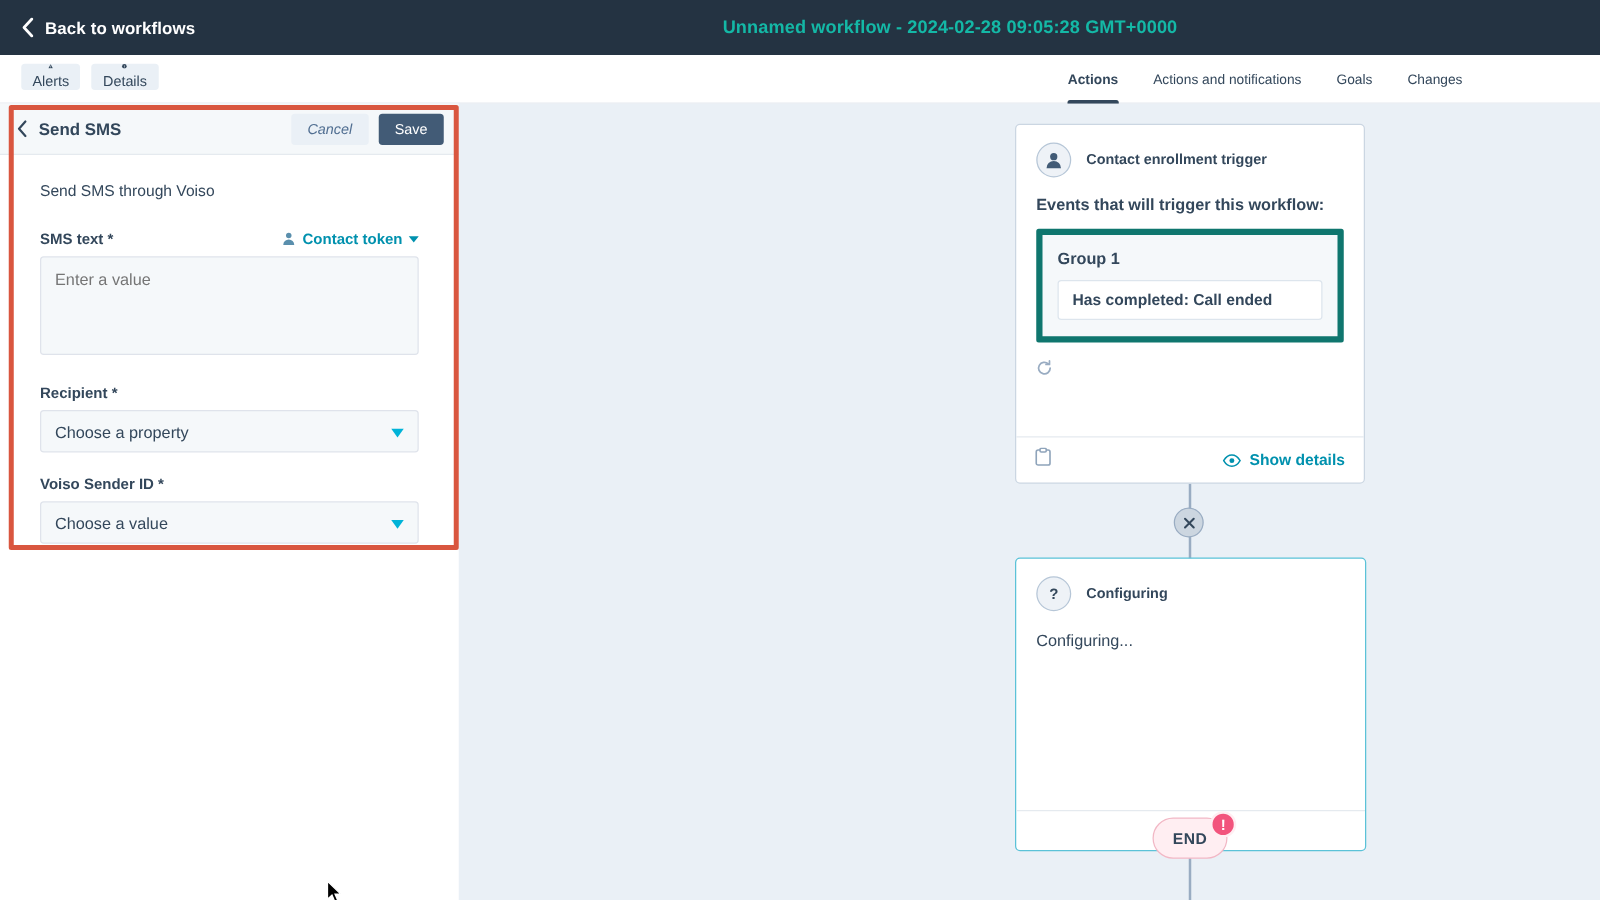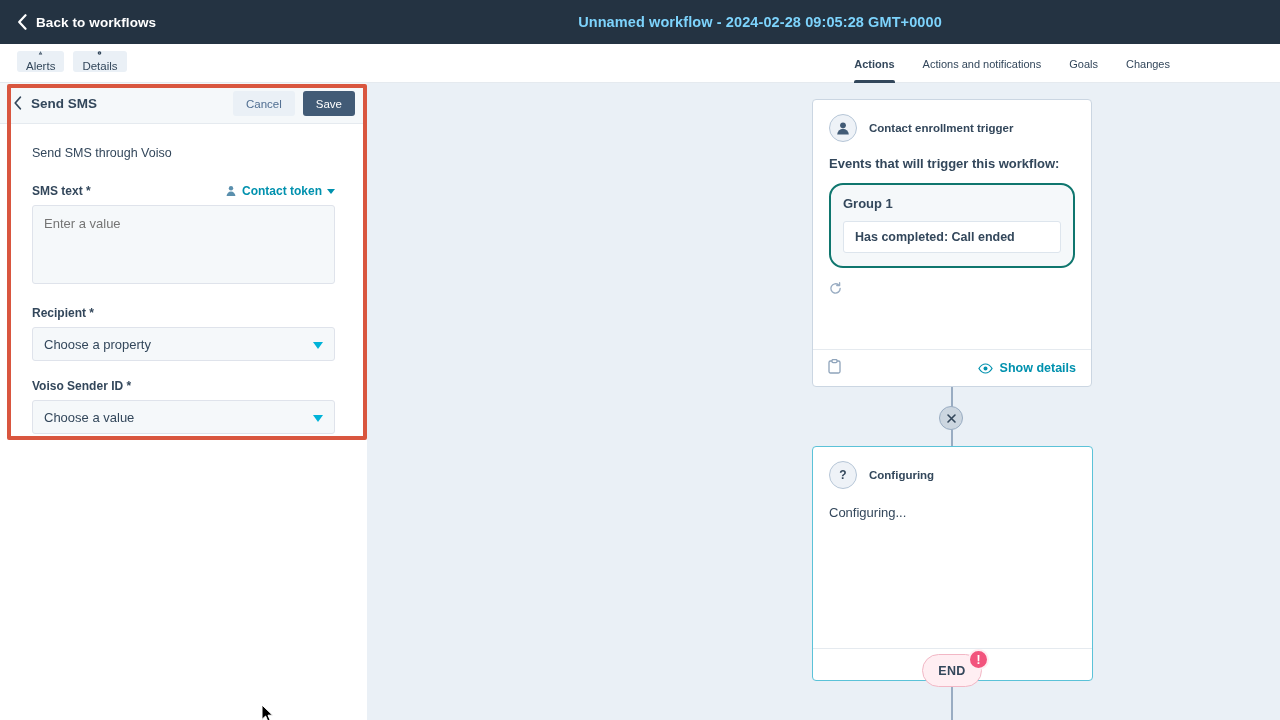--- a/index.html
+++ b/index.html
@@ -19,21 +19,21 @@
   }
   .back-link {
     display: flex; align-items: center; gap: 9px;
     margin-left: 17px; cursor: pointer;
   }
   .back-chevron { width: 10px; height: 16px; display: block; }
   .back-label { font-size: 13.5px; font-weight: bold; letter-spacing: .1px; color:#fff;text-align:center; }
   .wf-title {
     position: absolute; left: 0; top: 0; width: 1280px; height: 44px;
     display: flex; align-items: center; justify-content: center;
-    font-size: 14.5px; font-weight: bold; color: #7dd3fc; letter-spacing: .1px;
+    font-size: 14.5px; font-weight: bold; color: #14b8a6; letter-spacing: .1px;
     padding-left: 240px;
     pointer-events: none;
   }
 
   
   .subbar {
     position: absolute; left: 0; top: 44px; width: 1280px; height: 39px;
     background: #ffffff; border-bottom: 1px solid #e5eaef;
   }
   .pillbtns { position: absolute; left: 17px; top: 7px; display: flex; gap: 9px; }
@@ -82,21 +82,21 @@
   }
   .panel-title { font-size: 13.5px; font-weight: bold; color: #33475b; }
   .panel-head-actions {
     position: absolute; right: 12px; top: 8px; display: flex; gap: 8px;
   }
   .btn {
     height: 25px; border-radius: 3px; font-size: 11.5px;
     display: flex; align-items: center; justify-content: center;
     cursor: pointer; border: none; padding: 0 13px;
   }
-  .btn-cancel { background: #eaf0f6; color: #506e91; }
+  .btn-cancel { background: #eaf0f6; color: #506e91; font-style: italic; }
   .btn-save { background: #425b76; color: #ffffff; }
 
   .panel-body { position: absolute; left: 0; top: 41px; width: 367px; padding: 22px 32px 0 32px; }
   .panel-desc { font-size: 12.5px; color: #33475b; margin-bottom: 24px; }
 
   .field-row {
     display: flex; align-items: center; justify-content: space-between;
     margin-bottom: 7px;
   }
   .field-label { font-size: 12px; font-weight: bold; color: #33475b; }
@@ -147,21 +147,21 @@
   .circ-icon {
     width: 28px; height: 28px; border-radius: 50%;
     border: 1.5px solid #b6c6d7; background: #eef2f7;
     display: flex; align-items: center; justify-content: center; flex: 0 0 auto;
   }
   .card-head-label { font-size: 11.5px; font-weight: bold; color: #33475b; }
   .card-sub { font-size: 13px; font-weight: bold; color: #33475b; padding: 14px 16px 0 16px; }
 
   .group-box {
     margin: 12px 16px 0 16px; background: #f5f8fa;
-    border: 2px solid #0f766e; border-radius: 14px; padding: 11px 12px 13px 12px;
+    border: 5px solid #0f766e; border-radius: 2px; padding: 11px 12px 13px 12px;
   }
   .group-title { font-size: 13px; font-weight: bold; color: #33475b; margin-bottom: 10px; }
   .group-item {
     background: #ffffff; border: 1px solid #dde5ed; border-radius: 3px;
     padding: 8px 11px; font-size: 12.5px; font-weight: bold; color: #33475b;
   }
   .reenroll {
     display: flex; align-items: center; gap: 8px;
     padding: 14px 16px 0 16px; font-size: 12.5px; color: #33475b;
   }

